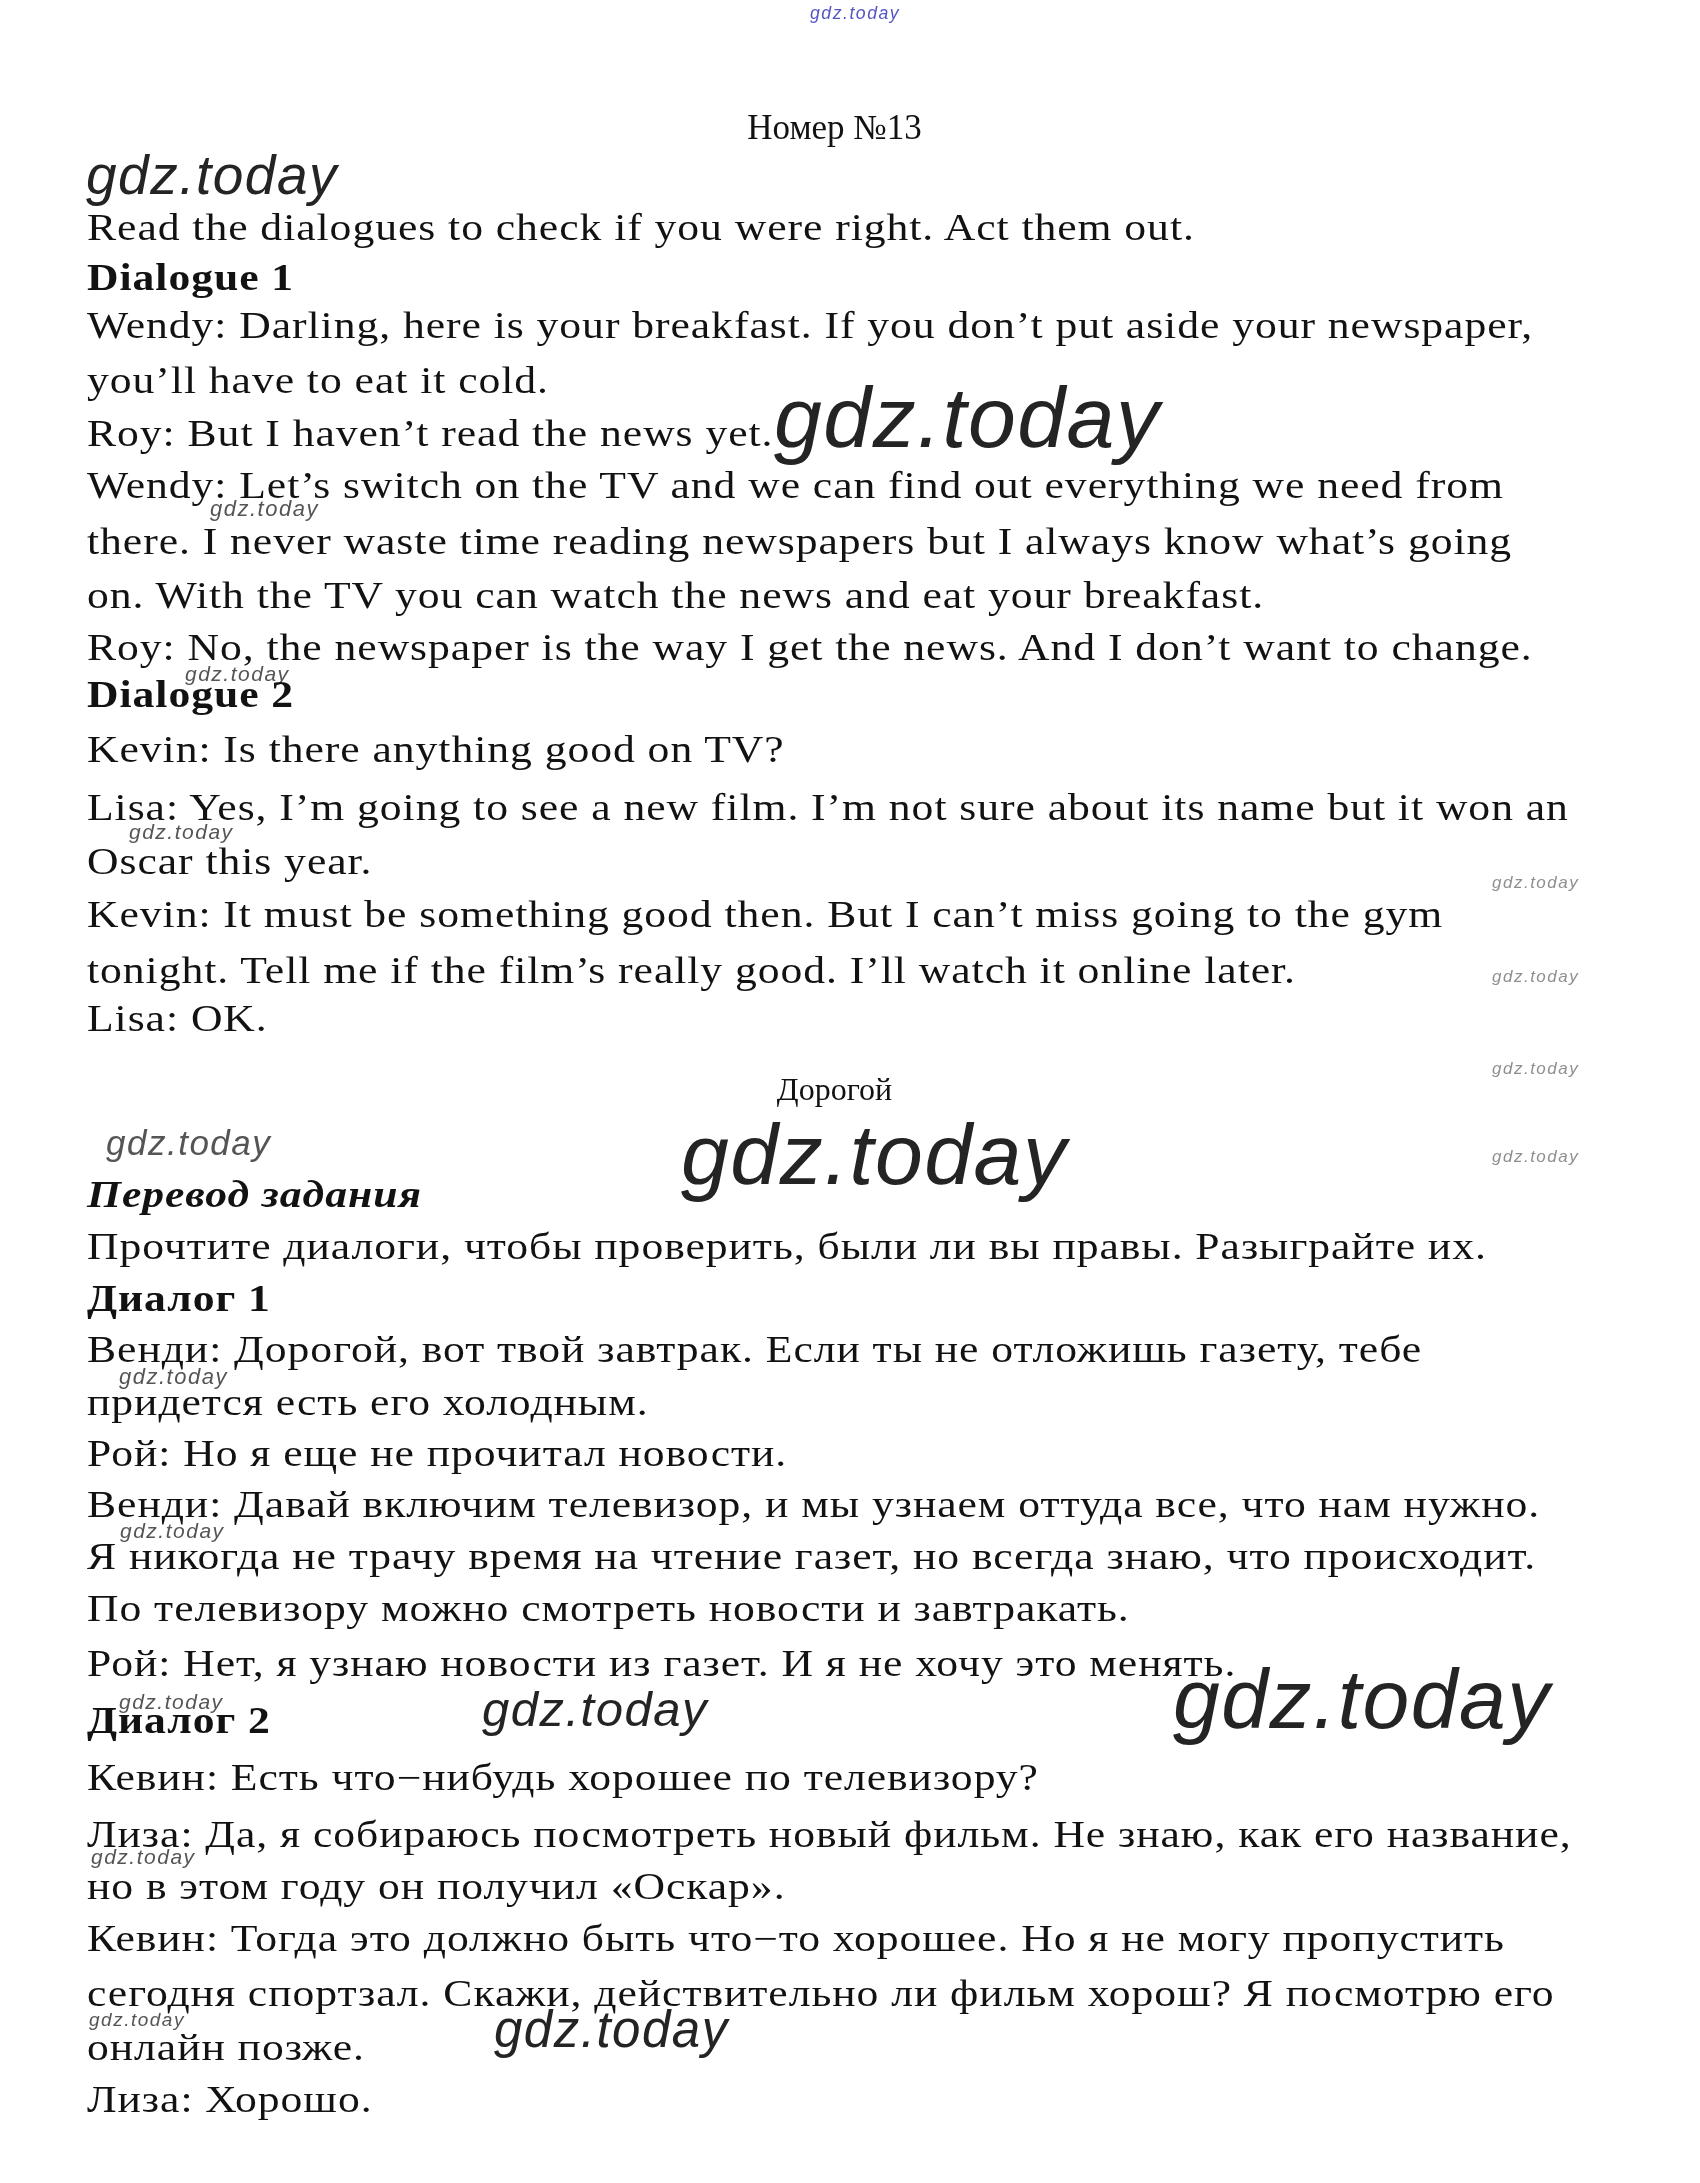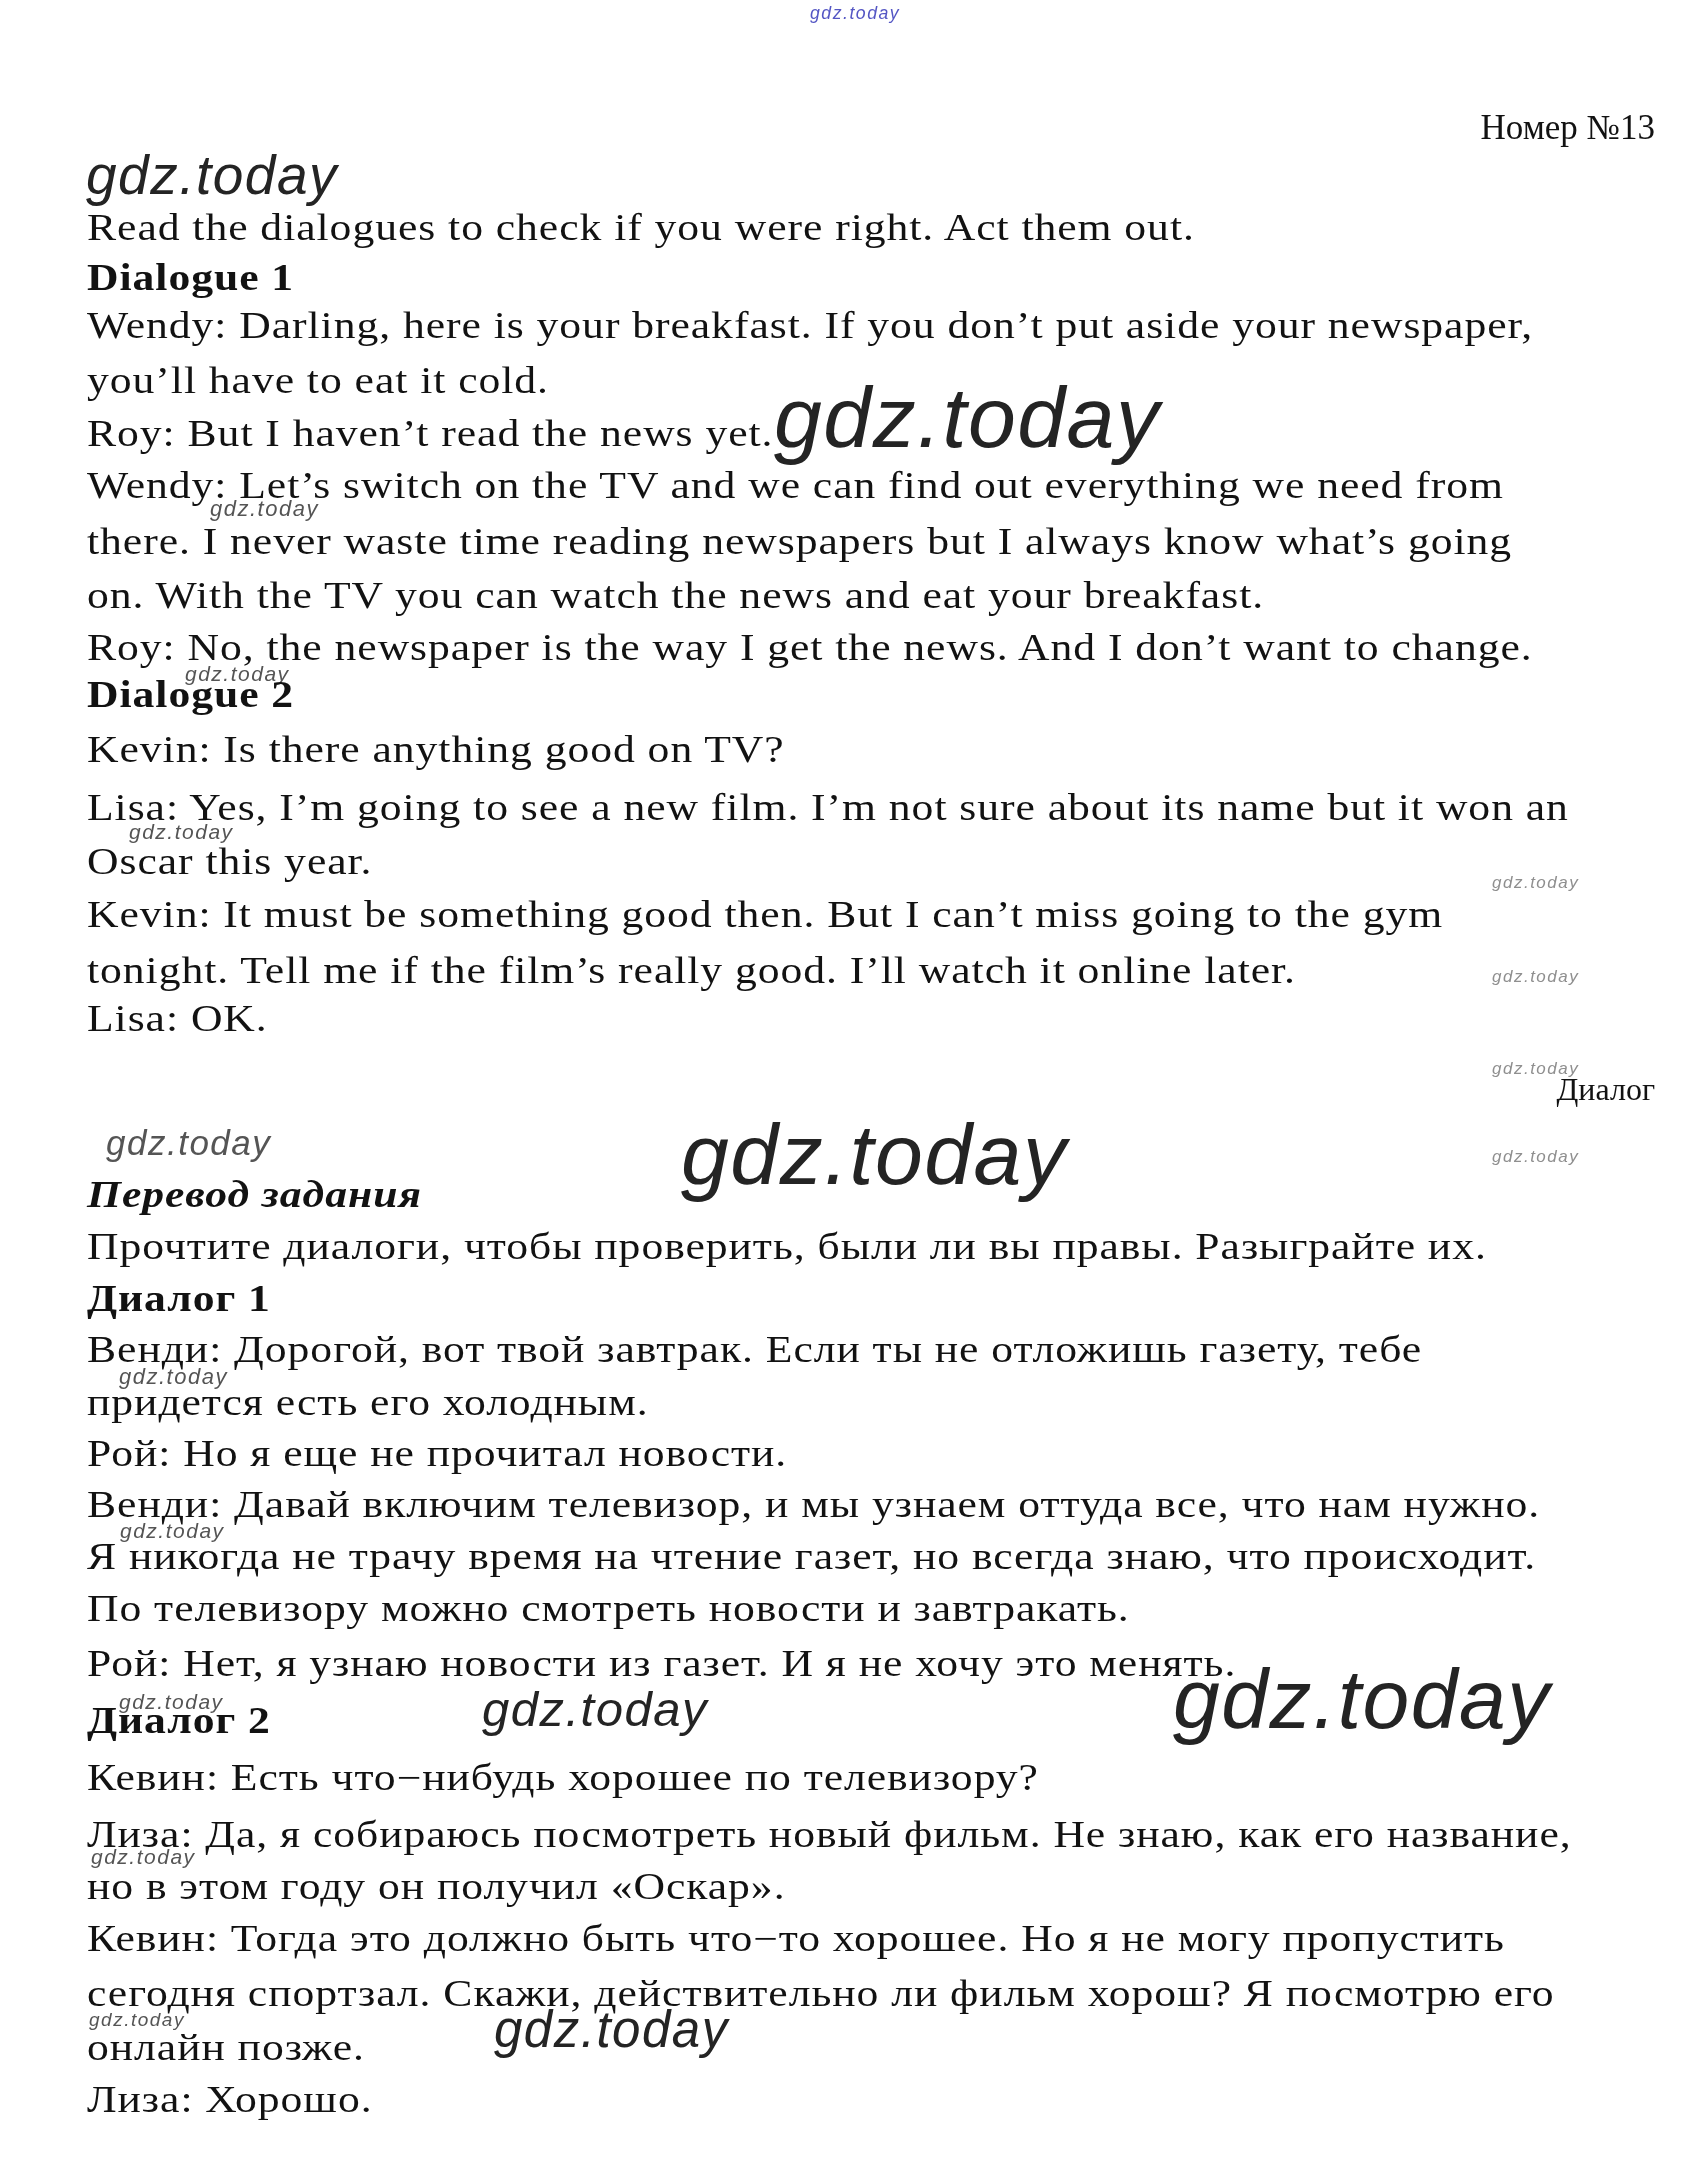--- a/index.html
+++ b/index.html
@@ -17,21 +17,21 @@
     left:87px;
     white-space:nowrap;
     font:37px/1 "Liberation Serif", serif;
     color:var(--text,#121212);
     transform:scaleX(1.18);
     transform-origin:0 0;
     letter-spacing:0.8px;
   }
   .b{font-weight:bold;}
   .i{font-style:italic;}
-  .c{left:2px;width:1653px;text-align:right;transform:none;letter-spacing:0;}
+  .c{left:8px;width:1653px;text-align:center;transform:none;letter-spacing:0;}
   
   .wm{
     position:absolute;
     white-space:nowrap;
     font-family:"Liberation Sans", sans-serif;
     font-weight:normal;
     letter-spacing:1.5px;
     color:var(--watermark-dark,#242424);
     font-style:italic;
   }
@@ -77,21 +77,21 @@
   <div class="l" style="top:577px;">on. With the TV you can watch the news and eat your breakfast.</div>
   <div class="l" style="top:629px;">Roy: No, the newspaper is the way I get the news. And I don’t want to change.</div>
   <div class="l b" style="top:676px;">Dialogue 2</div>
   <div class="l" style="top:731px;">Kevin: Is there anything good on TV?</div>
   <div class="l" style="top:789px;">Lisa: Yes, I’m going to see a new film. I’m not sure about its name but it won an</div>
   <div class="l" style="top:843px;">Oscar this year.</div>
   <div class="l" style="top:896px;">Kevin: It must be something good then. But I can’t miss going to the gym</div>
   <div class="l" style="top:952px;">tonight. Tell me if the film’s really good. I’ll watch it online later.</div>
   <div class="l" style="top:1000px;">Lisa: OK.</div>
 
-  <div class="l c" style="top:1073px;font-size:32px;">Диалог</div>
+  <div class="l c" style="top:1073px;font-size:32px;">Дорогой</div>
 
   <div class="l b i" style="top:1176px;">Перевод задания</div>
   <div class="l" style="top:1228px;">Прочтите диалоги, чтобы проверить, были ли вы правы. Разыграйте их.</div>
   <div class="l b" style="top:1280px;">Диалог 1</div>
   <div class="l" style="top:1331px;">Венди: Дорогой, вот твой завтрак. Если ты не отложишь газету, тебе</div>
   <div class="l" style="top:1384px;">придется есть его холодным.</div>
   <div class="l" style="top:1435px;">Рой: Но я еще не прочитал новости.</div>
   <div class="l" style="top:1486px;">Венди: Давай включим телевизор, и мы узнаем оттуда все, что нам нужно.</div>
   <div class="l" style="top:1538px;">Я никогда не трачу время на чтение газет, но всегда знаю, что происходит.</div>
   <div class="l" style="top:1590px;">По телевизору можно смотреть новости и завтракать.</div>

